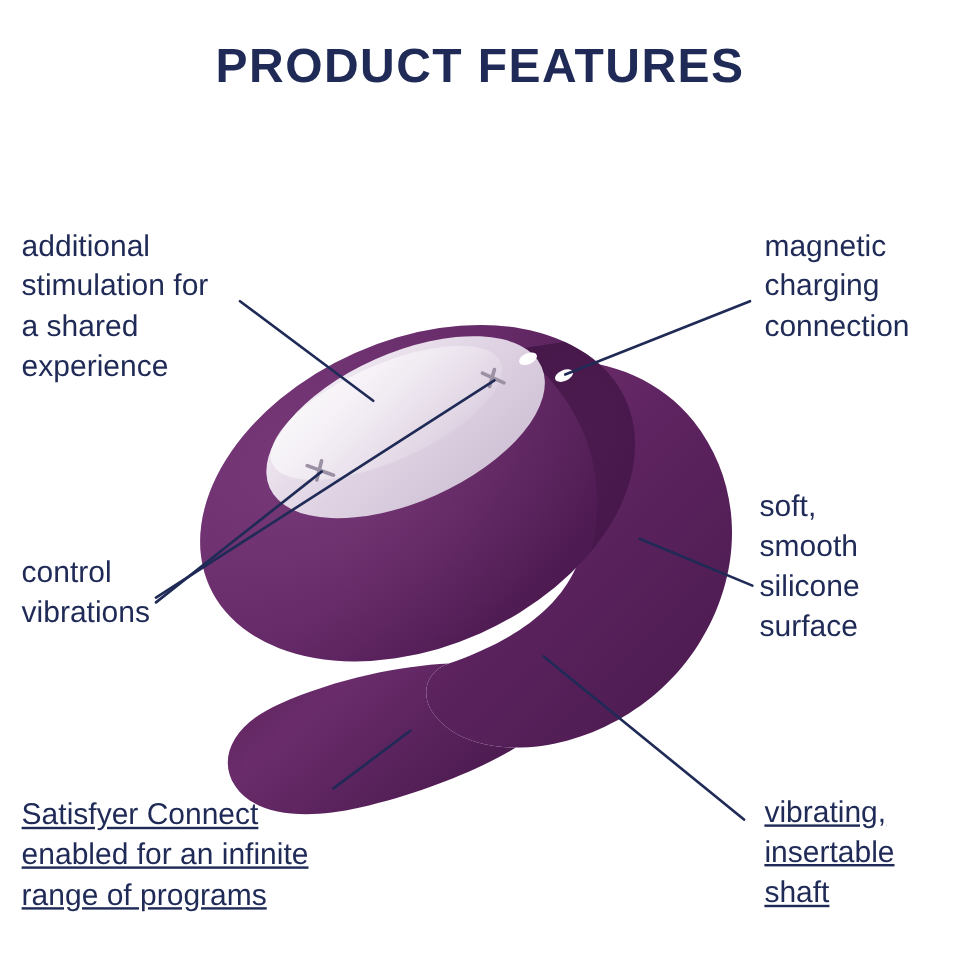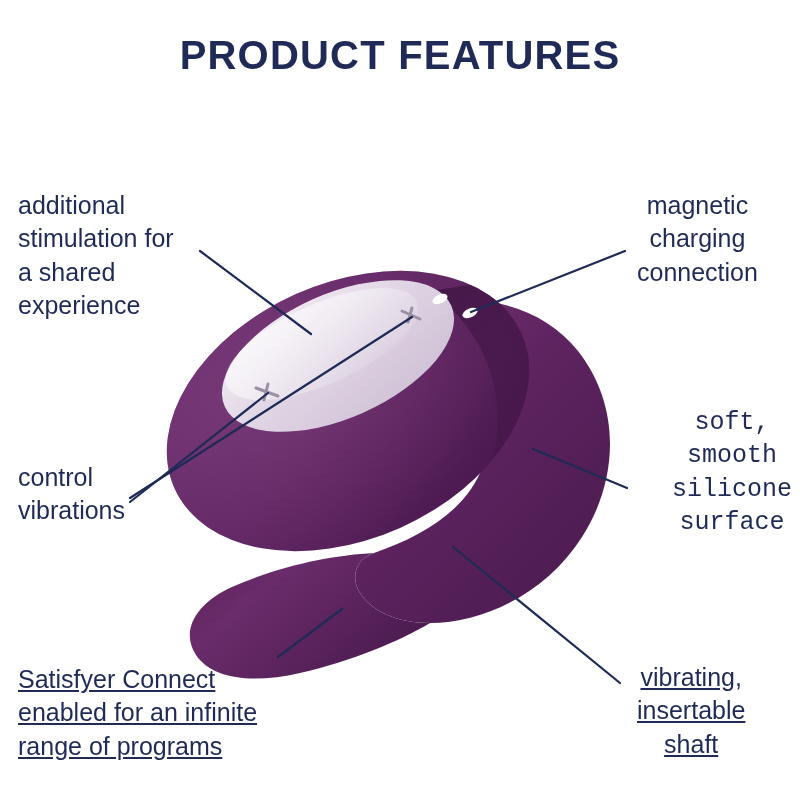--- a/index.html
+++ b/index.html
@@ -33,21 +33,21 @@
   }
   .label {
     position: absolute;
     color: #1F2A56;
     font-size: 25px;
     line-height: 1.33;
     font-family: "Liberation Sans", sans-serif;
     white-space: pre-line;
   }
   .label.right {
-    text-align: center;
+    text-align: left;
   }
   #art {
     position: absolute;
     left: 0;
     top: 0;
     width: 800px;
     height: 800px;
   }
 </style>
 </head>
@@ -158,21 +158,21 @@
 vibrations</div>
 
   <div class="label" style="left:18px; top:652px;text-decoration:underline;">Satisfyer Connect
 enabled for an infinite
 range of programs</div>
 
   <div class="label right" style="left:637px; top:178px;">magnetic
 charging
 connection</div>
 
-  <div class="label right" style="left:672px; top:395px;font-family:Liberation Mono, monospace;">soft,
+  <div class="label right" style="left:633px; top:395px;">soft,
 smooth
 silicone
 surface</div>
 
   <div class="label right" style="left:637px; top:650px;text-decoration:underline;">vibrating,
 insertable
 shaft</div>
 
 </div>
 

